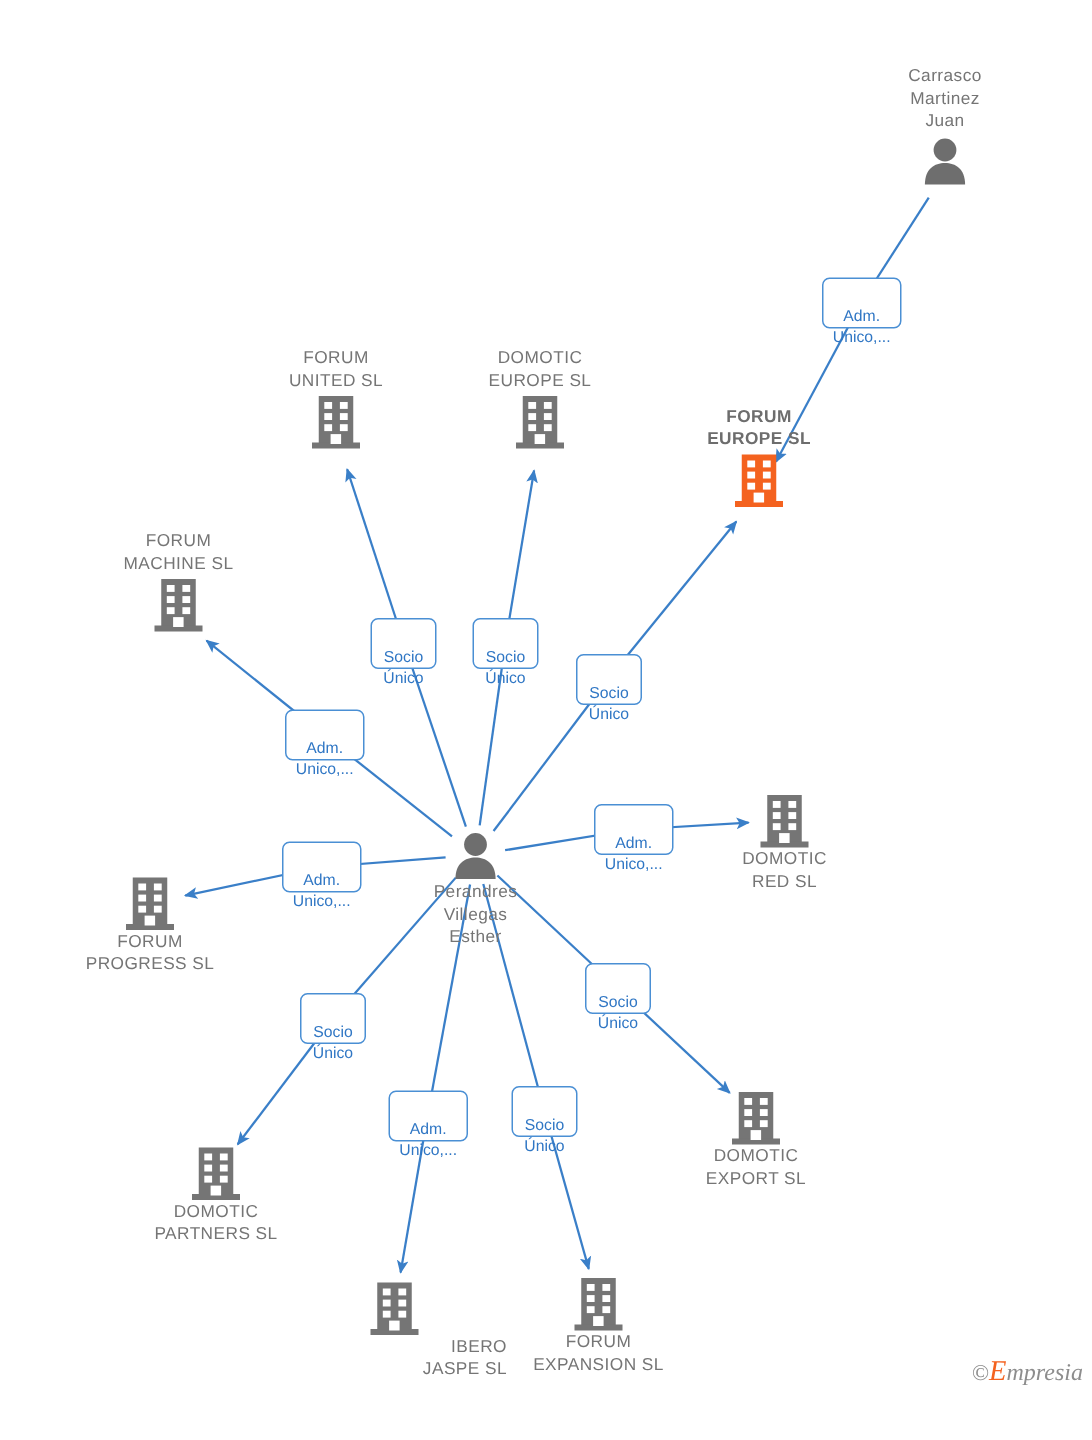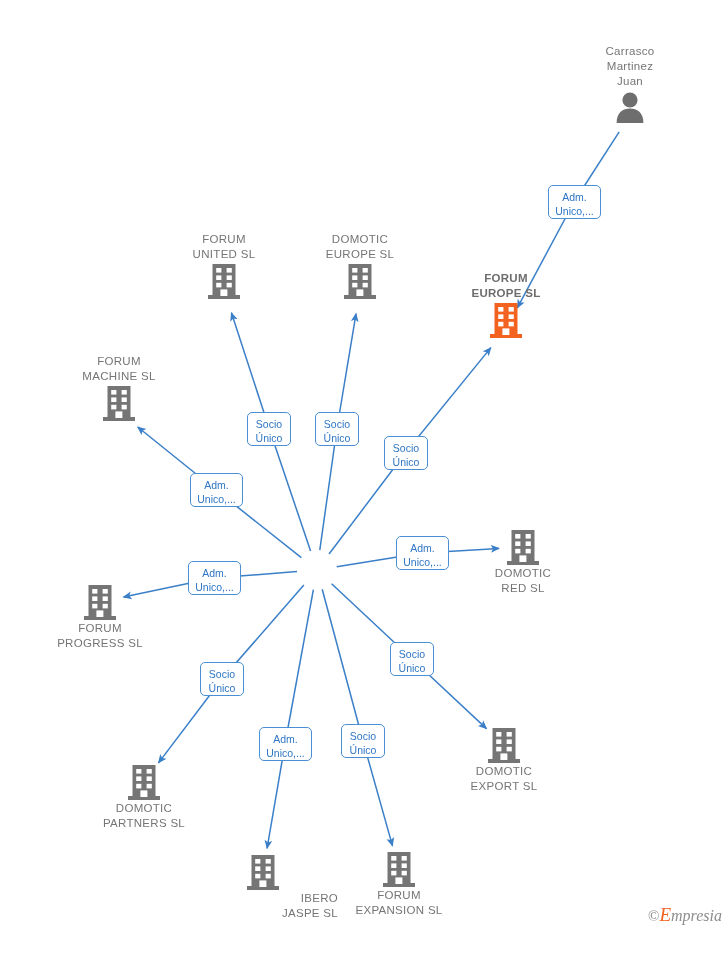--- a/index.html
+++ b/index.html
@@ -49,21 +49,21 @@
   .edge-label {
     position: absolute;
     box-sizing: border-box;
     background: #ffffff;
     border: 1.3px solid #4a8fd4;
     border-radius: 5px;
     color: #2f76c4;
     font-size: 10.5px;
     line-height: 14px;
     text-align: center;
-    padding: 4px 3px 3px 3px;
+    padding: 18px 3px 3px 3px;
     white-space: pre-line;
     z-index: 5;
   }
   .watermark {
     position: absolute;
     font-size: 15px;
     color: #8d8d8d;
     font-family: "Liberation Serif", serif;
   }
   .watermark .wm-e {
@@ -214,20 +214,29 @@
       <rect x="10.2" y="13.4" width="5.2" height="4.6" fill="#fff"></rect>
       <rect x="20.6" y="13.4" width="5.2" height="4.6" fill="#fff"></rect>
       <rect x="10.2" y="20.8" width="5.2" height="4.6" fill="#fff"></rect>
       <rect x="20.6" y="20.8" width="5.2" height="4.6" fill="#fff"></rect>
       <rect x="14.4" y="27.4" width="7" height="6.6" fill="#fff"></rect>
     </svg>
     <div class="node-label">FORUM
 PROGRESS  SL</div>
   </div>
 
+  <div class="node" style="left:317px; top:540px;">
+    <svg class="node-icon" width="36" height="36" viewBox="0 0 36 36">
+      <circle cx="18" cy="11" r="7.6" fill="#6e6e6e"></circle>
+      <path d="M4.6 34 C4.6 23.5 11 19.6 18 19.6 C25 19.6 31.4 23.5 31.4 34 Z" fill="#6e6e6e"></path>
+    </svg>
+    <div class="node-label">Perandres
+Villegas
+Esther</div>
+  </div>
 
   <div class="node" style="left:144px; top:751px;">
     <svg class="node-icon" width="36" height="38" viewBox="0 0 36 38">
       <rect x="6.5" y="2" width="23" height="32" fill="#757575"></rect>
       <rect x="2" y="33" width="32" height="4" fill="#757575"></rect>
       <rect x="10.2" y="6" width="5.2" height="4.6" fill="#fff"></rect>
       <rect x="20.6" y="6" width="5.2" height="4.6" fill="#fff"></rect>
       <rect x="10.2" y="13.4" width="5.2" height="4.6" fill="#fff"></rect>
       <rect x="20.6" y="13.4" width="5.2" height="4.6" fill="#fff"></rect>
       <rect x="10.2" y="20.8" width="5.2" height="4.6" fill="#fff"></rect>

